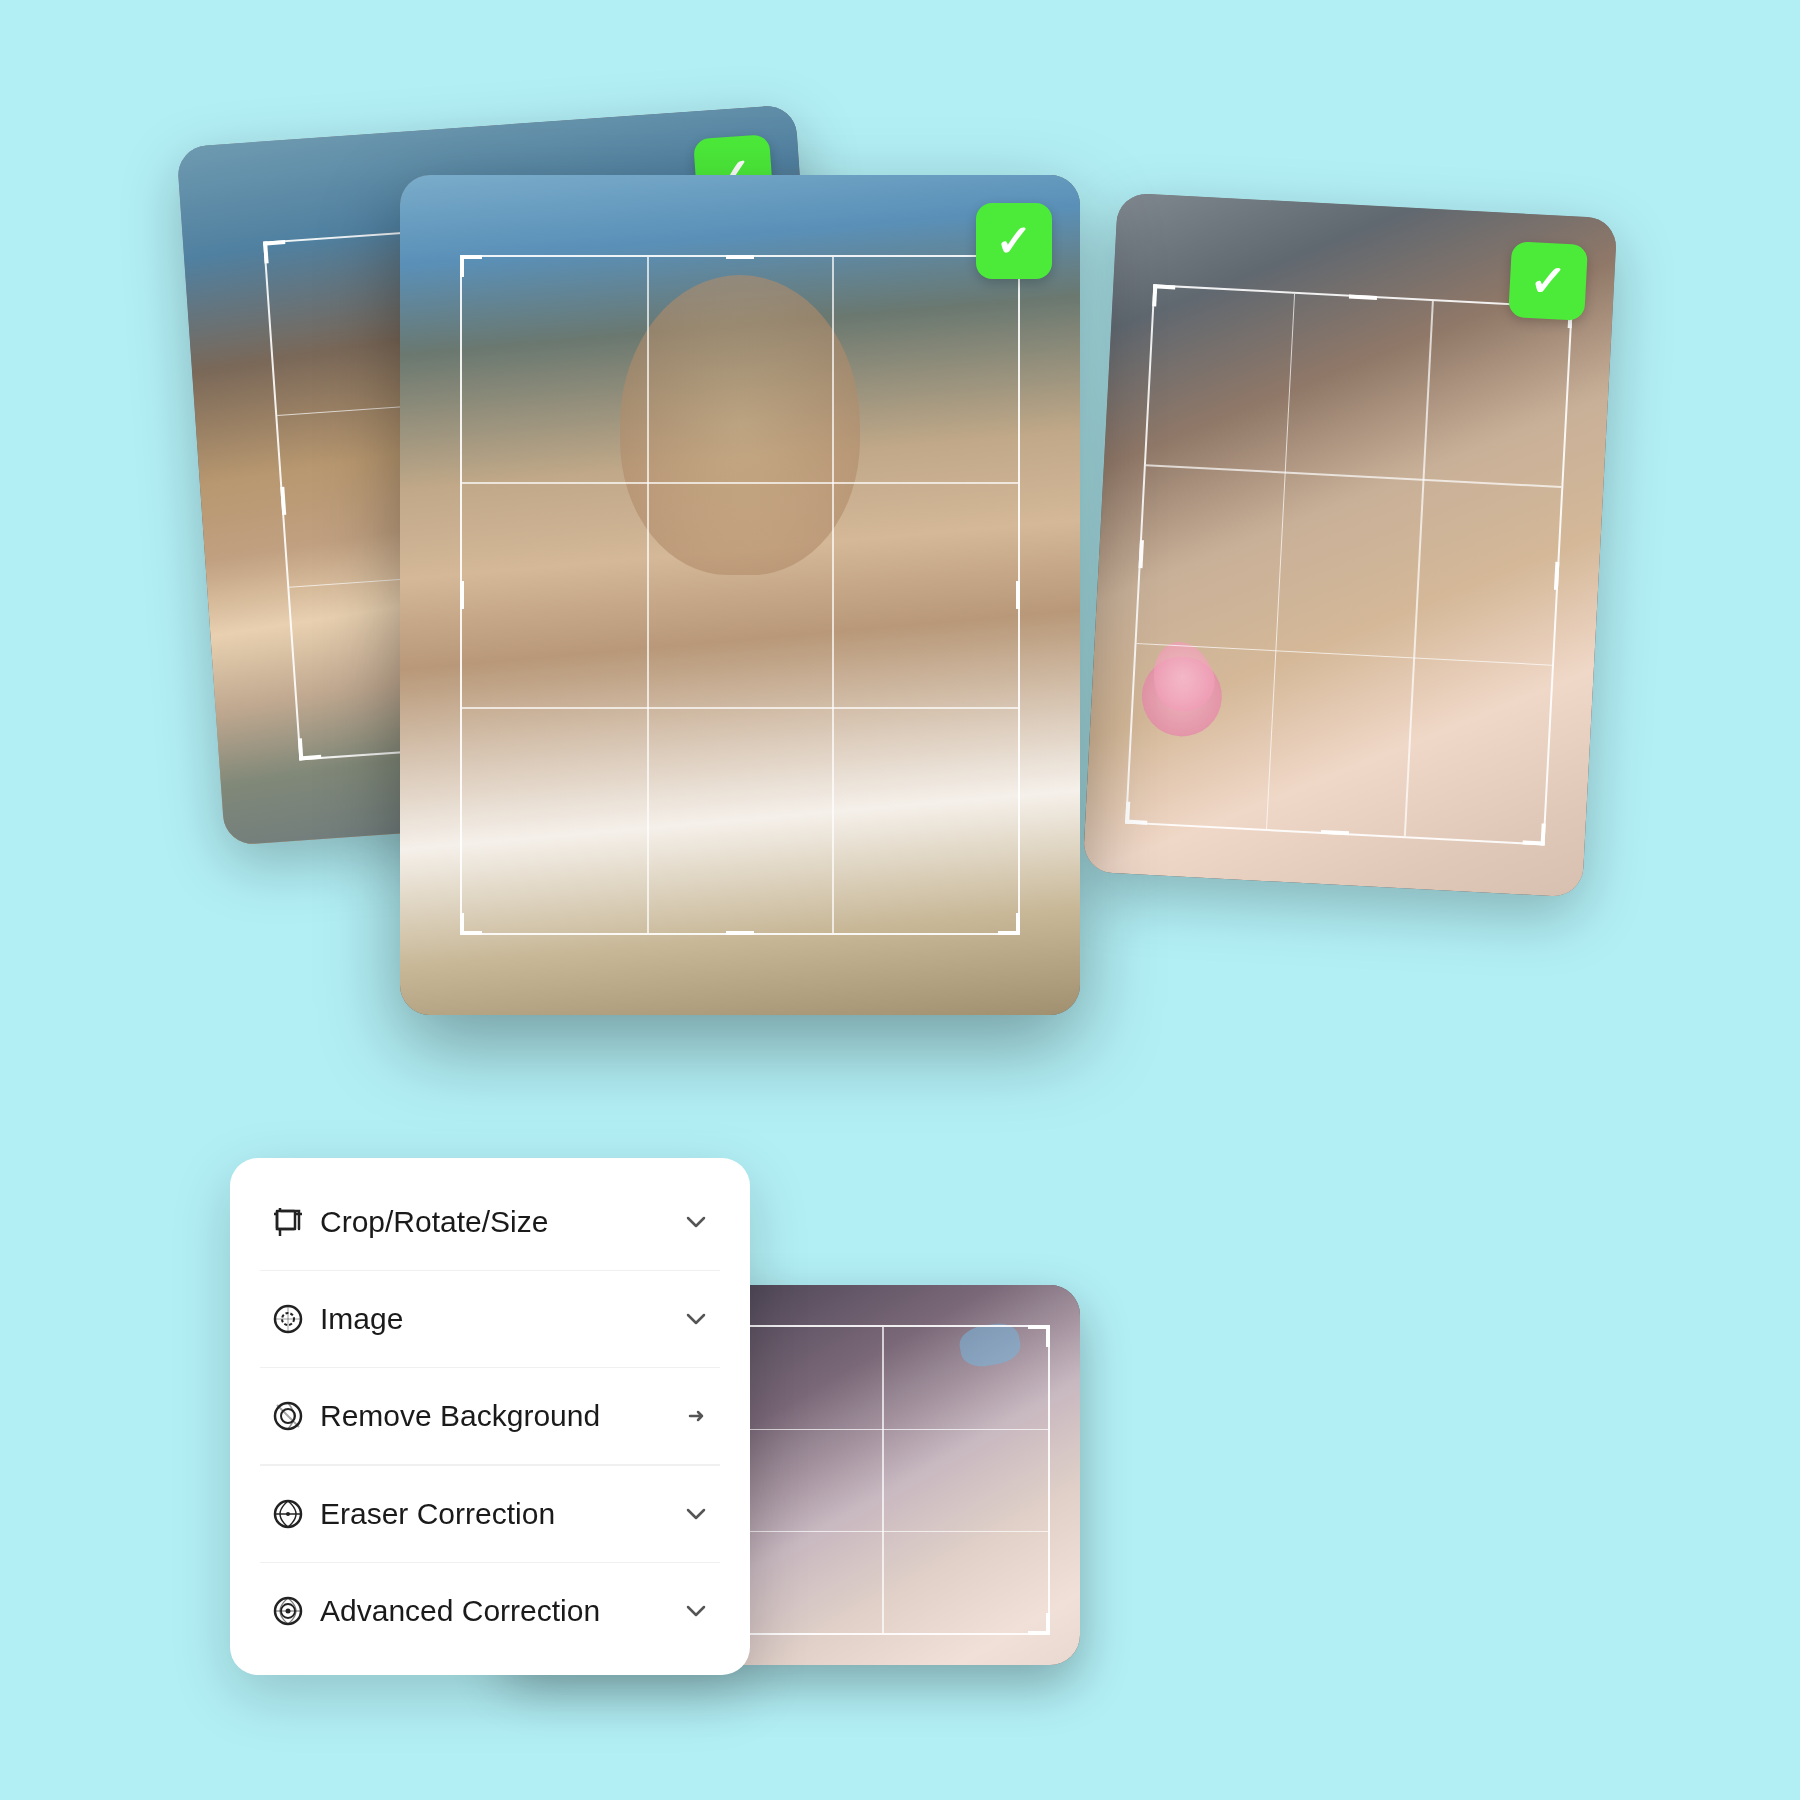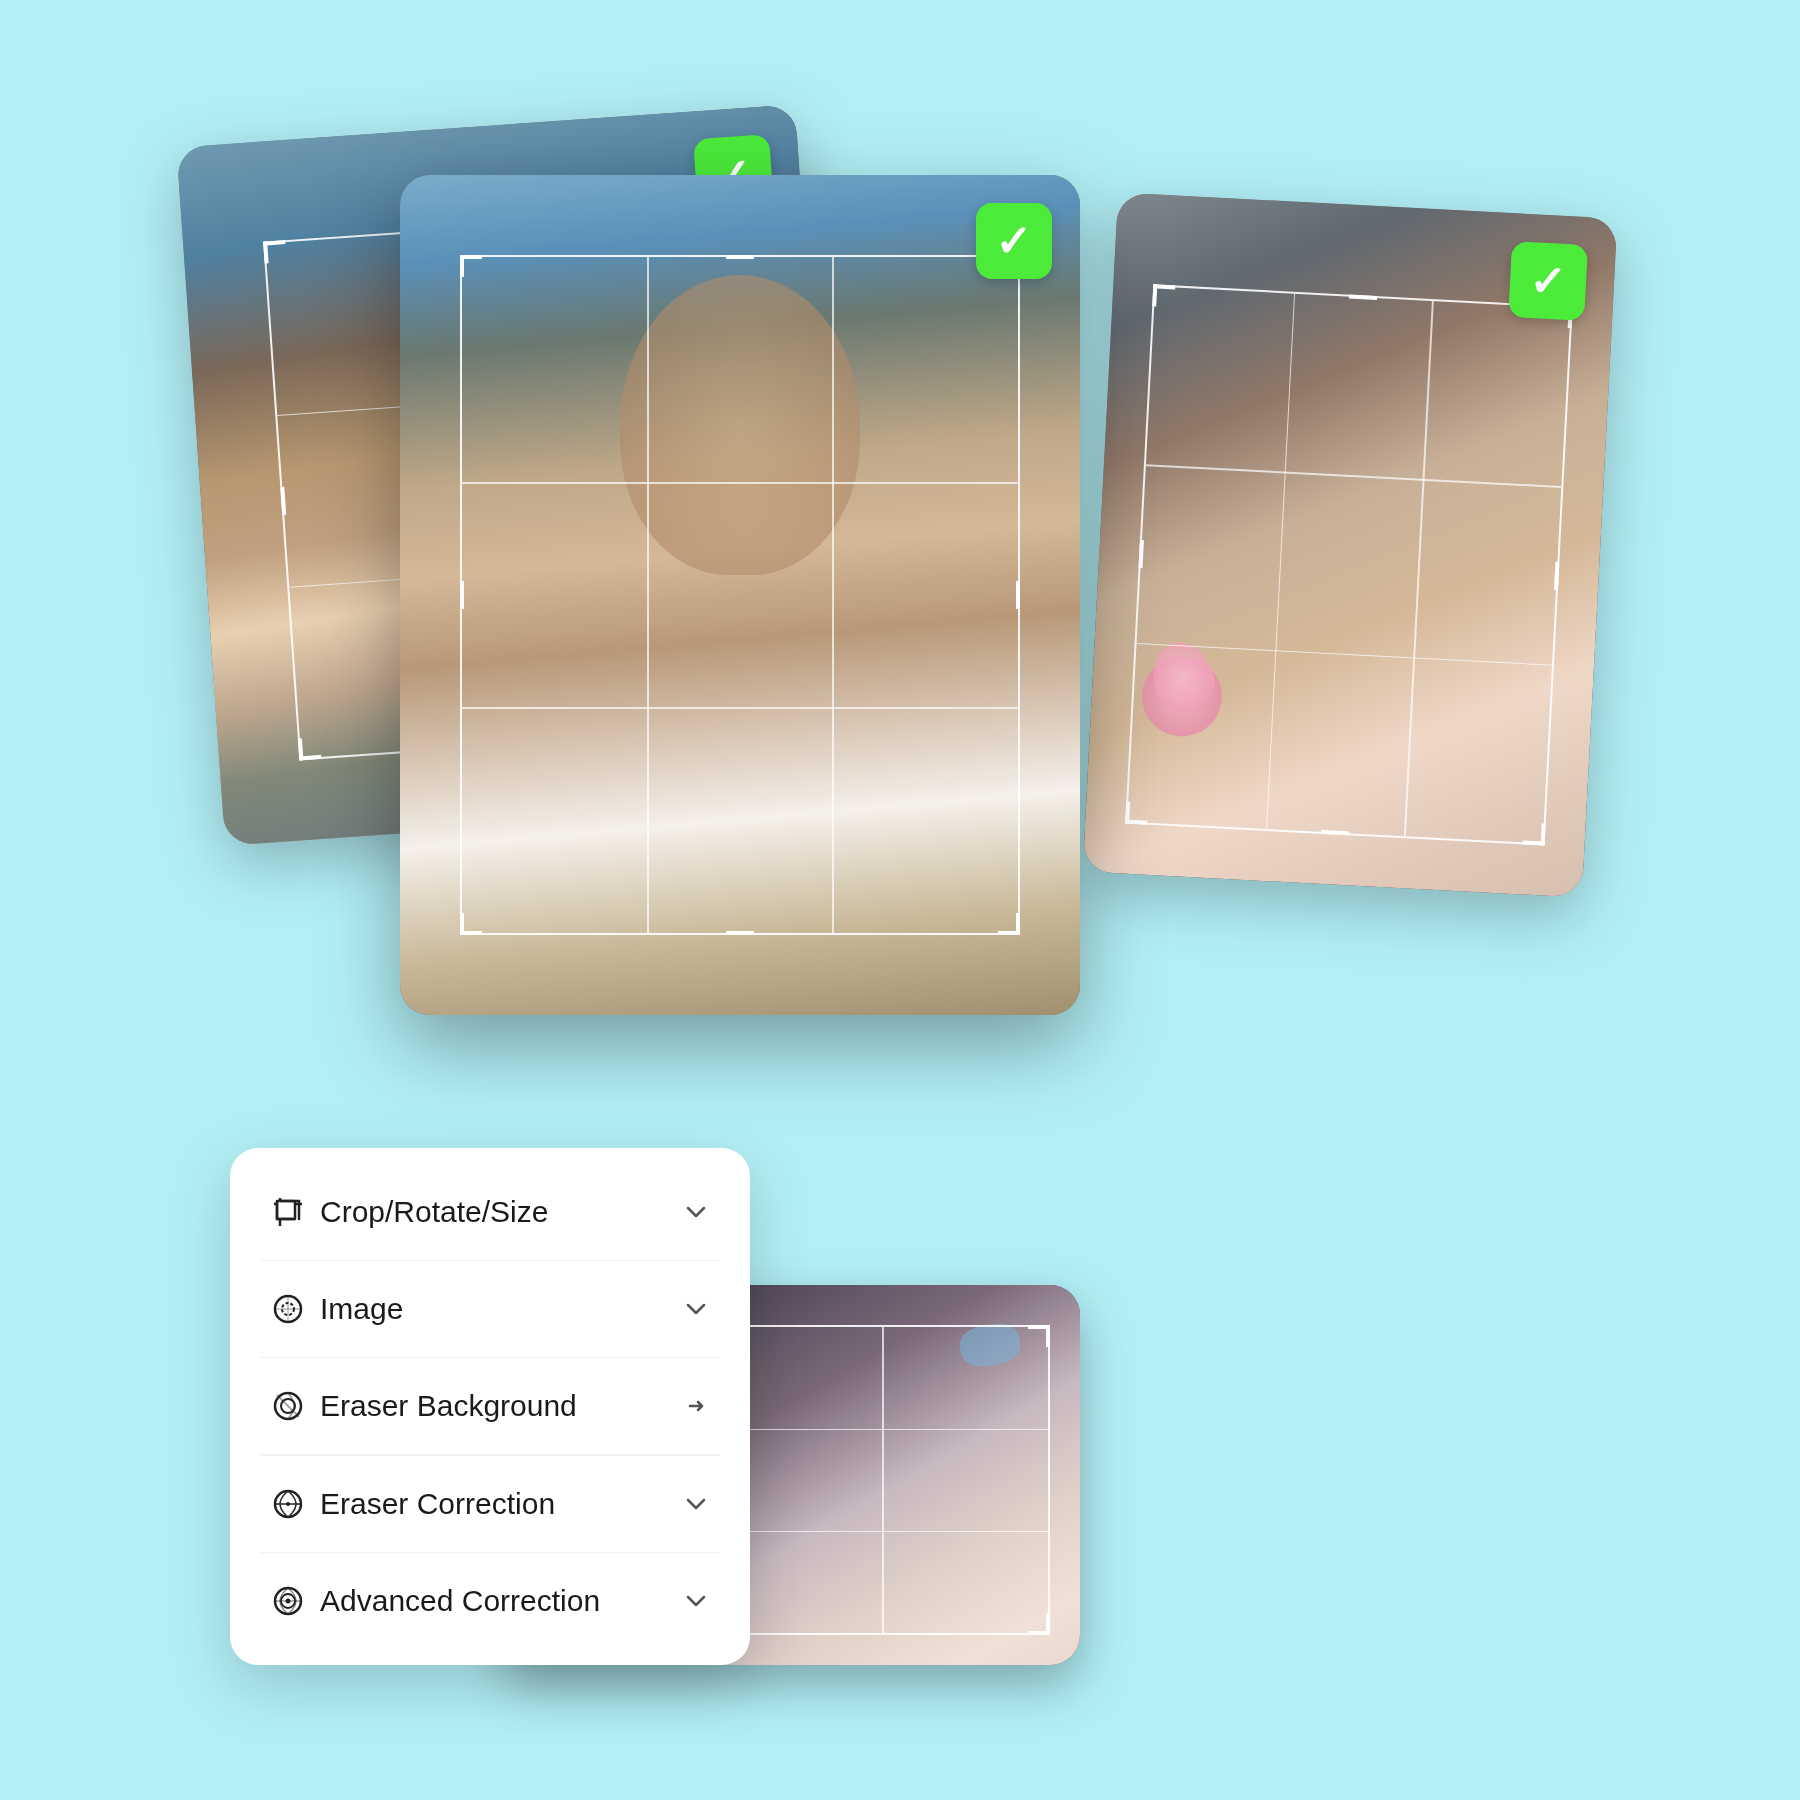--- a/index.html
+++ b/index.html
@@ -162,21 +162,21 @@
     .handle-mr { right: -2px; top: 50%; transform: translateY(-50%); width: 0; height: 28px; border-width: 0 4px 0 0; }
 
     
     .menu-panel {
       position: absolute;
       width: 520px;
       background: white;
       border-radius: 28px;
       box-shadow: 0 20px 60px rgba(0,0,0,0.18);
       padding: 16px 0;
-      bottom: 10px;
+      bottom: 0;
       left: 30px;
       z-index: 100;
     }
 
     .menu-item {
       display: flex;
       align-items: center;
       padding: 26px 36px;
       cursor: pointer;
     }
@@ -371,21 +371,21 @@
 
     <div class="menu-item">
       <div class="menu-icon">
         <svg viewBox="0 0 36 36" fill="none" xmlns="http://www.w3.org/2000/svg">
           <circle cx="18" cy="18" r="13" stroke="#222" stroke-width="2.5"></circle>
           <circle cx="18" cy="18" r="7" stroke="#222" stroke-width="2"></circle>
           <line x1="7" y1="7" x2="29" y2="29" stroke="#222" stroke-width="2" opacity="0.4"></line>
           <path d="M18 5 Q24 12 24 18 Q24 24 18 31" stroke="#222" stroke-width="1.5" fill="none" opacity="0.5"></path>
         </svg>
       </div>
-      <span class="menu-label">Eraser Background</span>
+      <span class="menu-label">Remove Background</span>
       <div class="menu-arrow">
         <svg width="28" height="28" viewBox="0 0 28 28" fill="none">
           <path d="M8 14 L20 14 M16 10 L20 14 L16 18" stroke="#555" stroke-width="2.5" stroke-linecap="round" stroke-linejoin="round"></path>
         </svg>
       </div>
     </div>
 
     <div class="menu-divider"></div>
 
 

